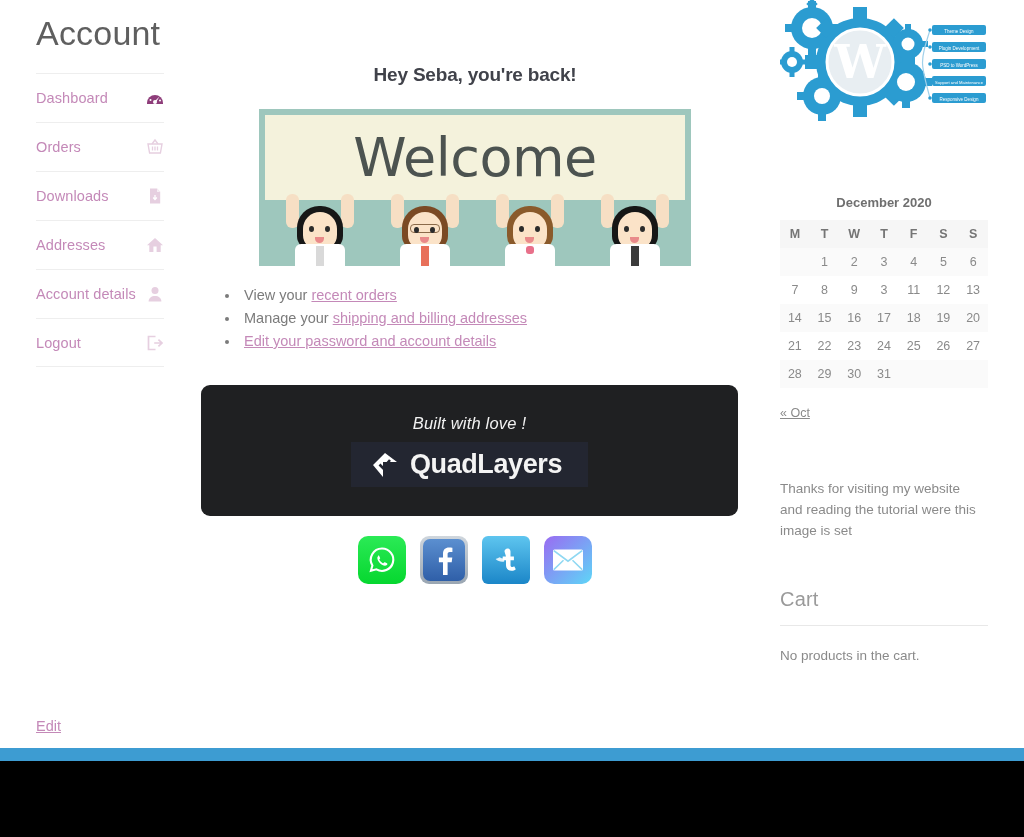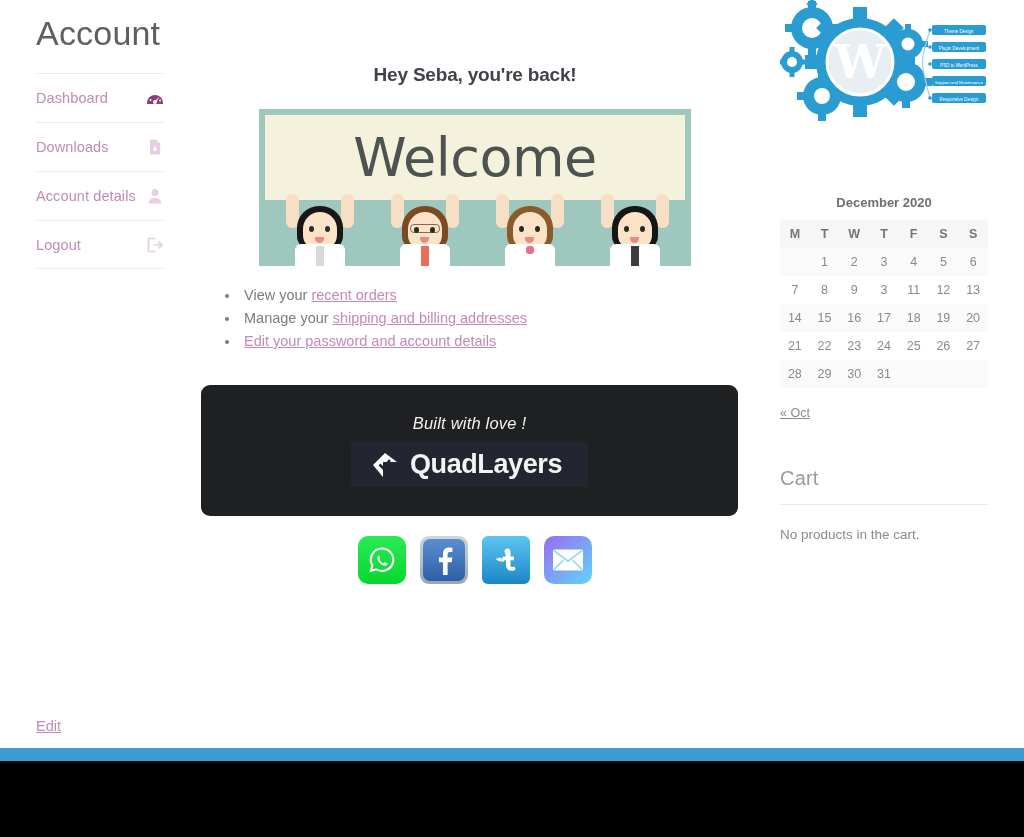--- a/index.html
+++ b/index.html
@@ -336,32 +336,51 @@
           <svg width="18" height="18" viewBox="0 0 18 18">
               <path d="M1 14a8 8 0 0 1 16 0v1H1z" fill="#8e3d7a"></path>
               <circle cx="9" cy="13" r="2" fill="#fff"></circle>
               <path d="M9 12 L13.5 7.5 L10.5 12.5z" fill="#fff"></path>
               <circle cx="4.5" cy="11" r="1" fill="#fff"></circle>
               <circle cx="14" cy="11.5" r="1" fill="#fff"></circle>
             </svg>
         </span>
       </li>
 
+      <li class="nav-item">
+        <span class="nav-label">Orders</span>
+        <span class="nav-icon">
+          <svg width="18" height="18" viewBox="0 0 18 18">
+              <path d="M6 6 L9 2 L12 6" stroke="#e6cfe0" stroke-width="1.4" fill="none"></path>
+              <path d="M2 6h14l-1.6 9H3.6z" fill="none" stroke="#e6cfe0" stroke-width="1.4"></path>
+              <path d="M6.5 8.5v4M9 8.5v4M11.5 8.5v4" stroke="#e6cfe0" stroke-width="1.3"></path>
+            </svg>
+        </span>
+      </li>
 
       <li class="nav-item">
         <span class="nav-label">Downloads</span>
         <span class="nav-icon">
           <svg width="18" height="18" viewBox="0 0 18 18">
               <path d="M4 1.5h7l3.2 3.2V16.5H4z" fill="#e6cfe0"></path>
               <path d="M11 1.5v3.4h3.2" fill="#f7eef5"></path>
               <path d="M9 8v4.2M7.2 10.5 9 12.6l1.8-2.1" stroke="#fff" stroke-width="1.3" fill="none"></path>
             </svg>
         </span>
       </li>
 
+      <li class="nav-item">
+        <span class="nav-label">Addresses</span>
+        <span class="nav-icon">
+          <svg width="18" height="18" viewBox="0 0 18 18">
+              <path d="M9 2 L17 9.2 h-2.3V16 H3.3 V9.2 H1z" fill="#e6cfe0"></path>
+              <rect x="7.4" y="10.5" width="3.2" height="5.5" fill="#fff"></rect>
+            </svg>
+        </span>
+      </li>
 
       <li class="nav-item">
         <span class="nav-label">Account details</span>
         <span class="nav-icon">
           <svg width="18" height="18" viewBox="0 0 18 18">
               <circle cx="9" cy="5.4" r="3.5" fill="#e6cfe0"></circle>
               <path d="M2.6 16.5c0-3.6 2.9-5.6 6.4-5.6s6.4 2 6.4 5.6z" fill="#e6cfe0"></path>
             </svg>
         </span>
       </li>
@@ -655,20 +674,21 @@
             <td></td>
             <td></td>
           </tr>
         </tbody>
       </table>
       <div id="calendar-nav">
         <a href="#">« Oct</a>
       </div>
     </div>
 
+    <div id="text-widget">Thanks for visiting my website and reading the tutorial were this image is set</div>
 
     <div id="cart-widget">
       <h3 id="cart-title">Cart</h3>
       <div id="cart-divider"></div>
       <div id="cart-empty">No products in the cart.</div>
     </div>
 
   </div>
 
 </div>

